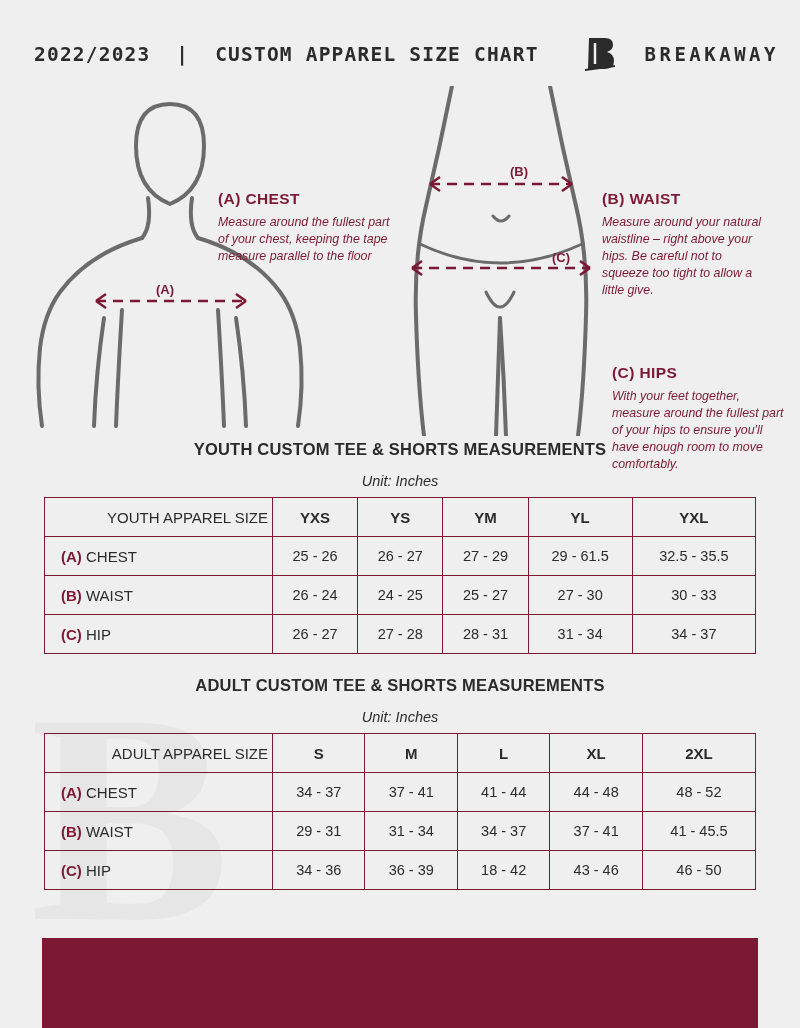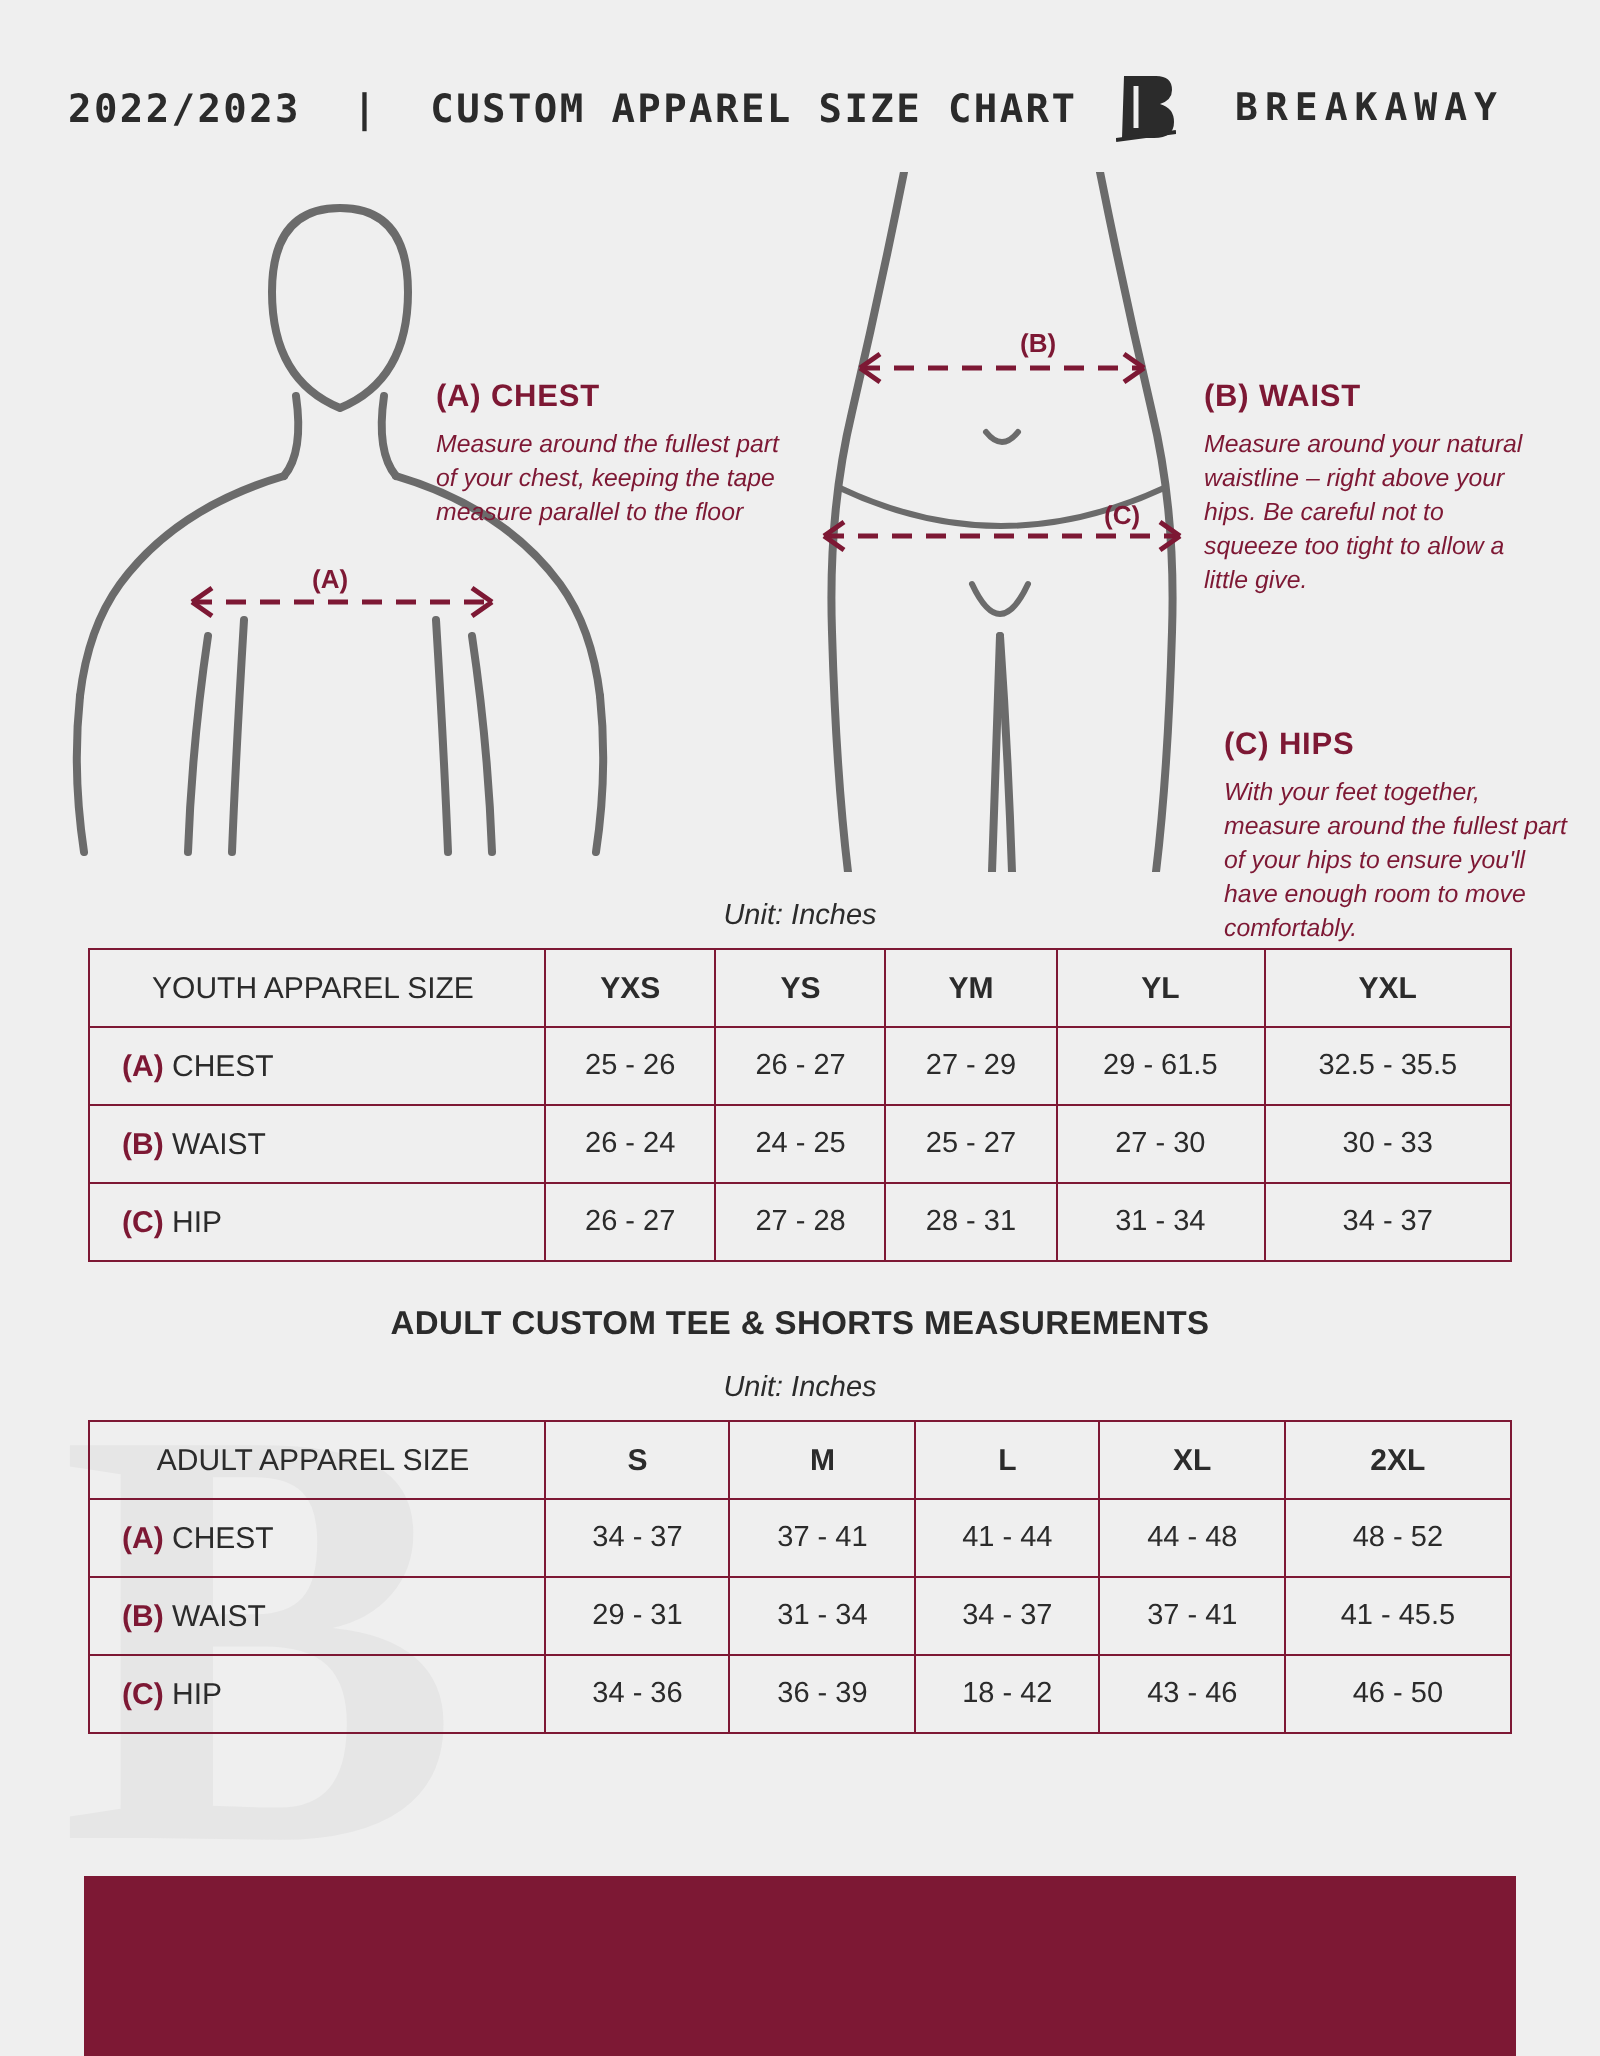--- a/index.html
+++ b/index.html
@@ -26,21 +26,21 @@
     z-index: 0;
     user-select: none;
   }
   .content { position: relative; z-index: 2; }
 
   
   .header {
     display: flex;
     align-items: center;
     justify-content: space-between;
-    padding: 36px 48px 0 34px;
+    padding: 36px 21px 0 34px;
   }
   .header-title {
     font-family: "DejaVu Sans Mono", monospace;
     font-size: 19.5px;
     font-weight: bold;
     letter-spacing: 1.2px;
     color: #2b2b2b;
     white-space: pre;
   }
   .brand {
@@ -126,21 +126,21 @@
     color: #2b2b2b;
     font-weight: normal;
     padding: 0 4px;
   }
   thead th {
     font-weight: bold;
     font-size: 15px;
     text-align: center;
   }
   thead th.rowhead {
-    text-align: center;
+    text-align: right;
     padding-left: 0;
     font-weight: normal;
     font-size: 15px;
   }
   td.rowhead {
     text-align: left;
     padding-left: 16px;
     font-size: 15px;
   }
   td.rowhead .tag {
@@ -267,20 +267,21 @@
         <div class="callout-title">
           <span class="tag">(C)</span>
           <span>HIPS</span>
         </div>
         <div class="callout-body">With your feet together, measure around the fullest part of your hips to ensure you'll
 have enough room to move comfortably.</div>
       </div>
     </div>
 
     <div class="table-block">
+      <div class="table-title">YOUTH CUSTOM TEE &amp; SHORTS MEASUREMENTS</div>
       <div class="table-unit">Unit: Inches</div>
       <table>
         <thead>
           <tr>
             <th class="rowhead col-label">YOUTH APPAREL SIZE</th>
             <th>YXS</th>
             <th>YS</th>
             <th>YM</th>
             <th>YL</th>
             <th>YXL</th>

